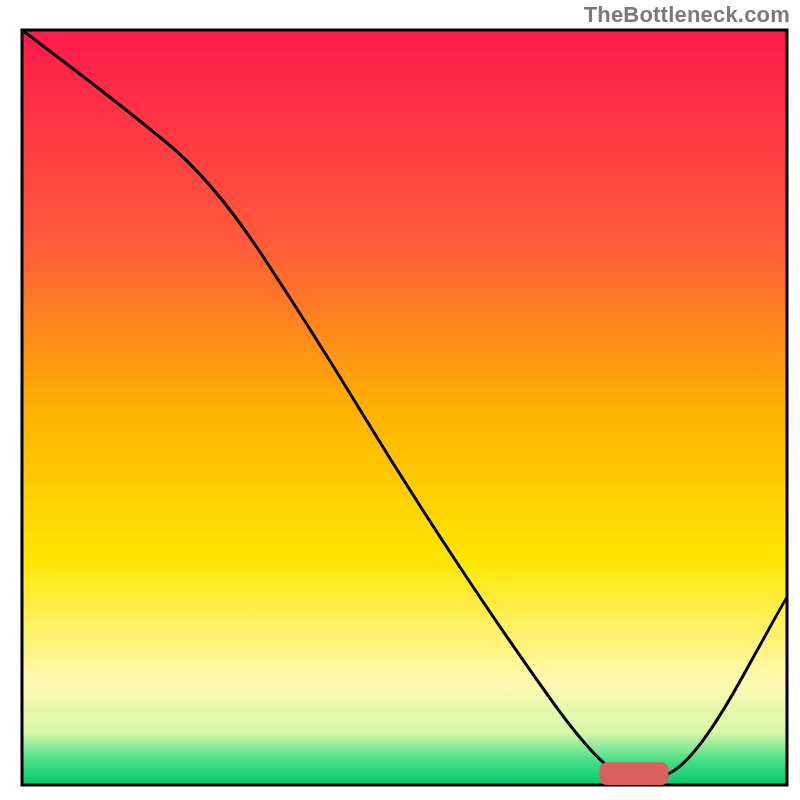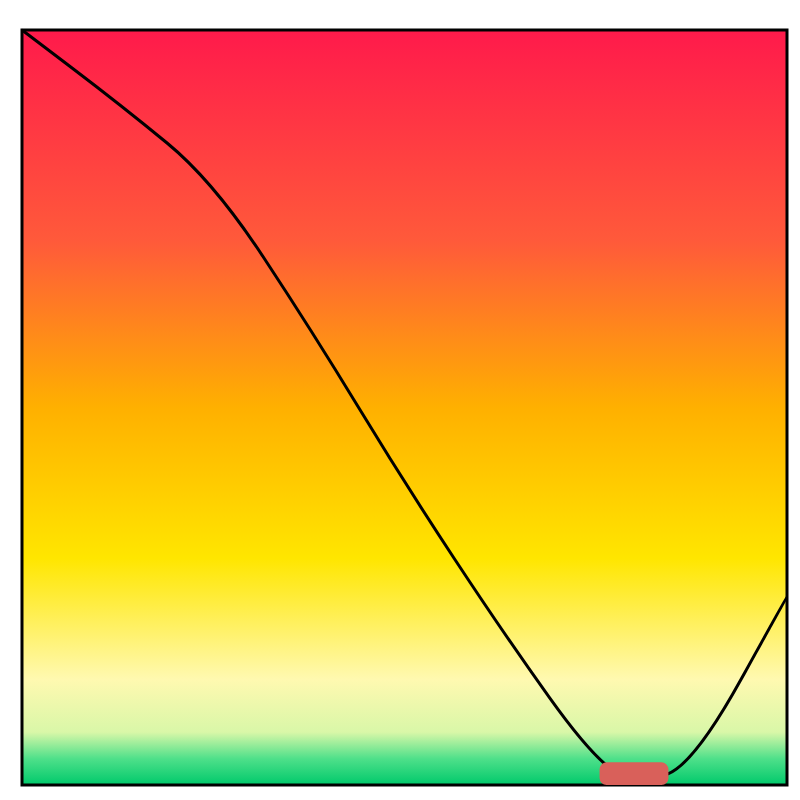--- a/index.html
+++ b/index.html
@@ -28,20 +28,21 @@
   svg.chart {
     position: absolute;
     top: 0;
     left: 0;
   }
 </style>
 </head>
 <body>
 
 <div class="wrapper">
+  <div class="attribution">TheBottleneck.com</div>
 
   <svg class="chart" width="800" height="800" viewBox="0 0 800 800">
     <defs>
       <linearGradient id="bg-grad" x1="0" y1="0" x2="0" y2="1">
           <stop offset="0%" stop-color="#ff1a4b"></stop>
           <stop offset="28.000000000000004%" stop-color="#ff5a3a"></stop>
           <stop offset="50%" stop-color="#ffb000"></stop>
           <stop offset="70%" stop-color="#ffe600"></stop>
           <stop offset="86%" stop-color="#fff9b0"></stop>
           <stop offset="93%" stop-color="#d9f7a8"></stop>

